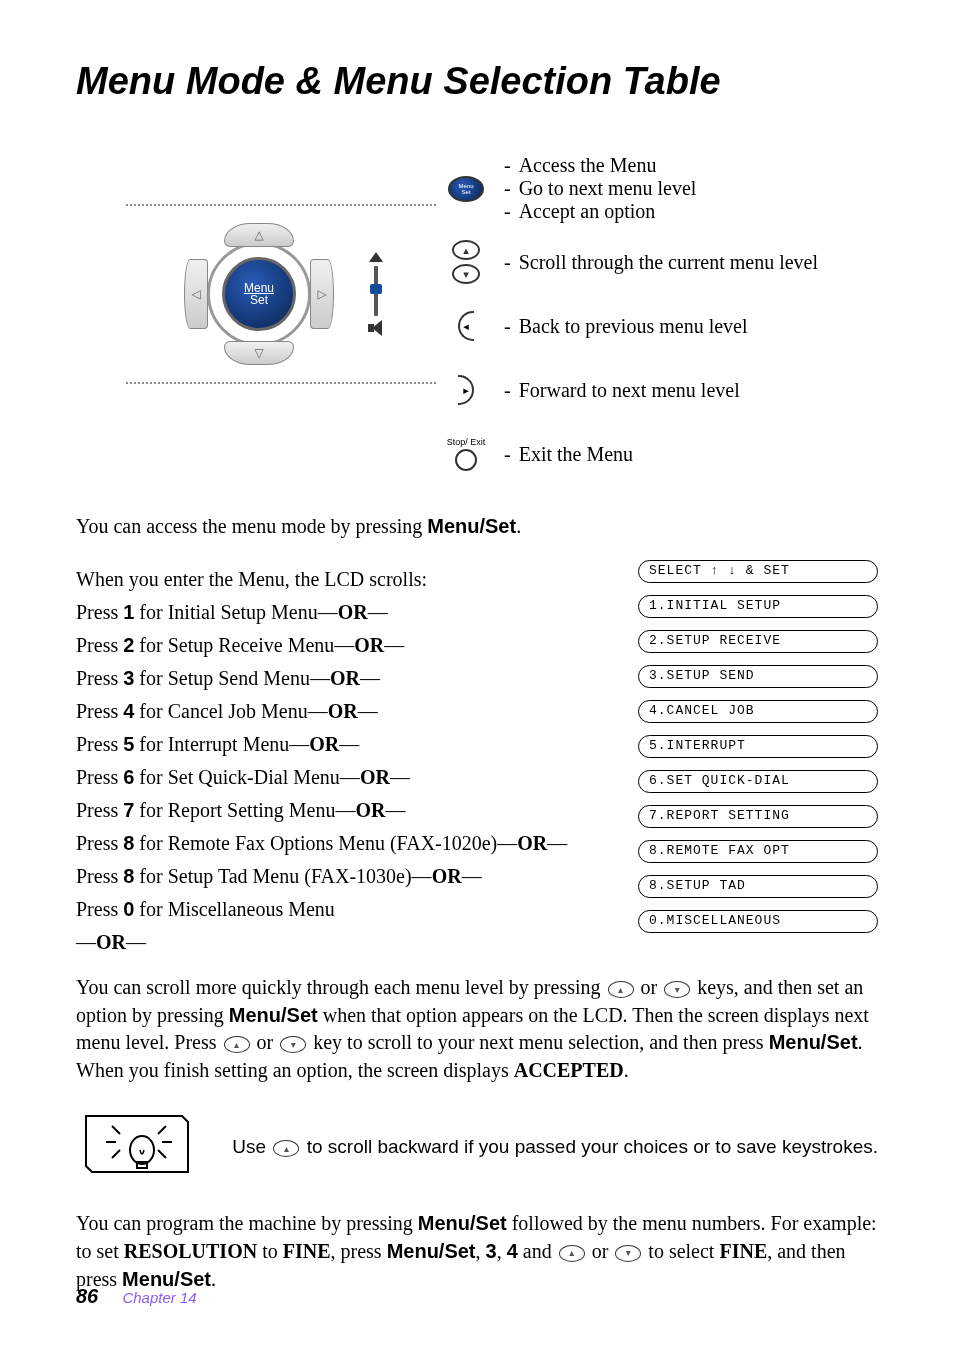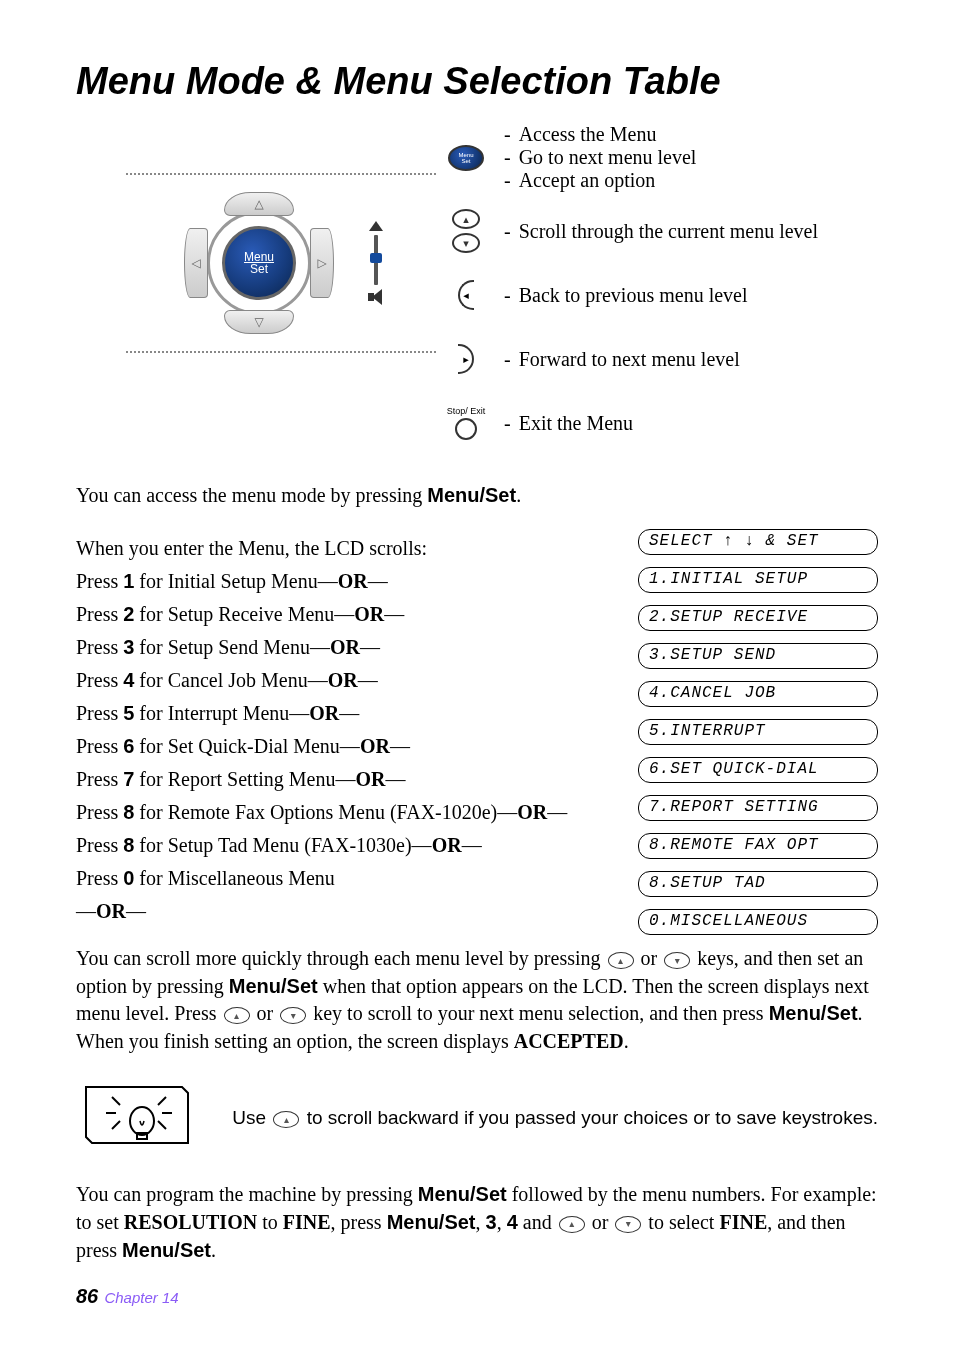--- a/index.html
+++ b/index.html
@@ -11,21 +11,21 @@
     font-size: 20px;
     color: #000;
     padding: 60px 76px 40px 76px;
     position: relative;
   }
   h1 {
     font-family: Arial, Helvetica, sans-serif;
     font-style: italic;
     font-weight: bold;
     font-size: 38px;
-    margin-bottom: 20px;
+    margin-bottom: 51px;
   }
   .top-area {
     display: flex;
     gap: 10px;
     margin-bottom: 36px;
   }
   .diagram-col {
     width: 360px;
     padding-top: 50px;
   }
@@ -165,24 +165,23 @@
     flex-direction: column;
     gap: 12px;
     padding-top: 2px;
   }
   .lcd {
     font-family: "Courier New", monospace;
     letter-spacing: 1px;
     border: 1.5px solid #000;
     border-radius: 12px;
     padding: 3px 10px 5px;
-    font-size: 16px;
+    font-size: 13px;
     white-space: nowrap;
     line-height: 1;
-    font-style: italic;
   }
   
   .para { margin: 8px 0; line-height: 1.38; }
   .inline-oval {
     display:inline-flex;vertical-align:middle;
     width:26px;height:17px;border:1.5px solid #333;border-radius:50%;
     align-items:center;justify-content:center;
     font-size:10px;color:#555;
     margin: 0 2px;
   }
@@ -199,21 +198,21 @@
   .tip-icon svg { width:100%; height:100%; }
   .tip-text { font-family: Arial, Helvetica, sans-serif; font-size: 19px; }
   
   .footer {
     position: absolute;
     bottom: 44px;
     left: 76px;
     font-family: Arial, Helvetica, sans-serif;
     font-size: 15px;
   }
-  .footer .pg { font-weight: bold; font-style: italic; font-size: 20px; margin-right: 2px; }
+  .footer .pg { font-weight: bold; font-style: italic; font-size: 20px; margin-right: 20px; }
   .footer .ch { font-style: italic; color: #8b5cf6; }
 </style>
 </head>
 <body>
 
 <h1>Menu Mode &amp; Menu Selection Table</h1>
 
 <div class="top-area">
   <div class="diagram-col">
     <div class="diagram">

